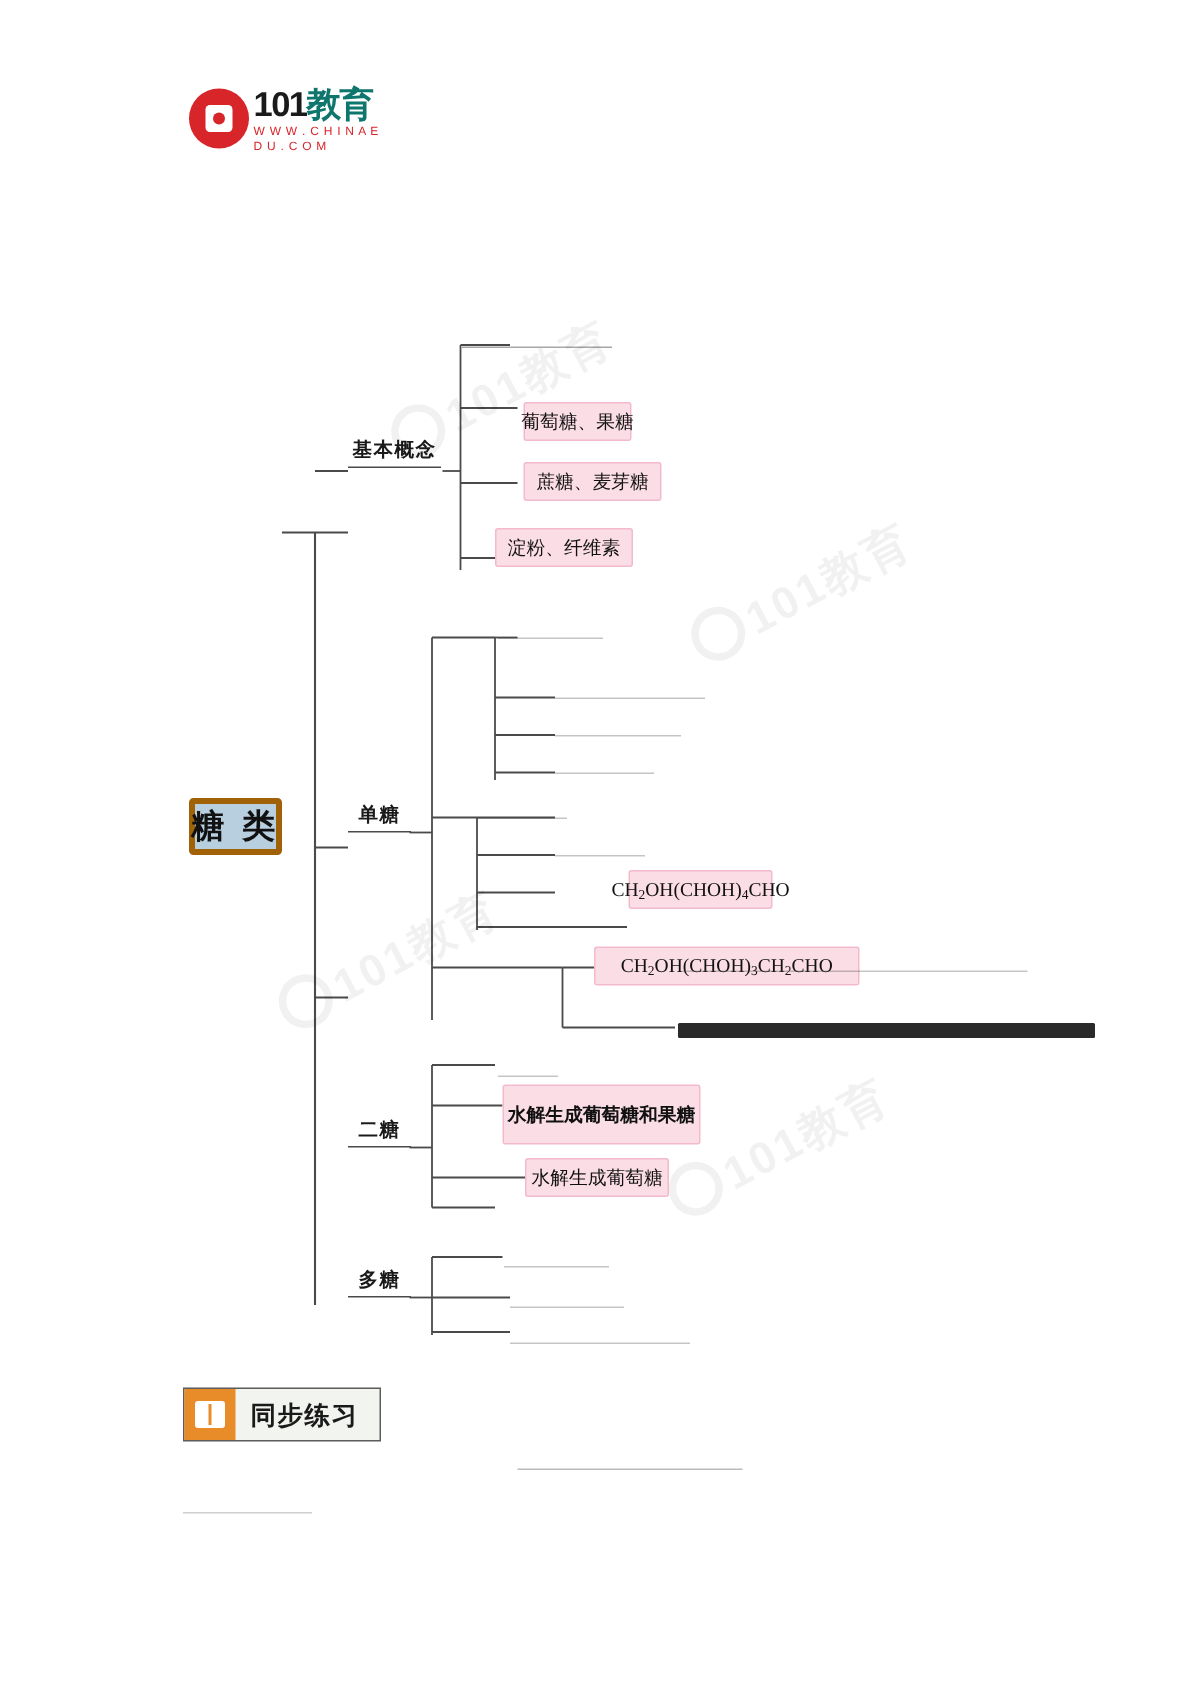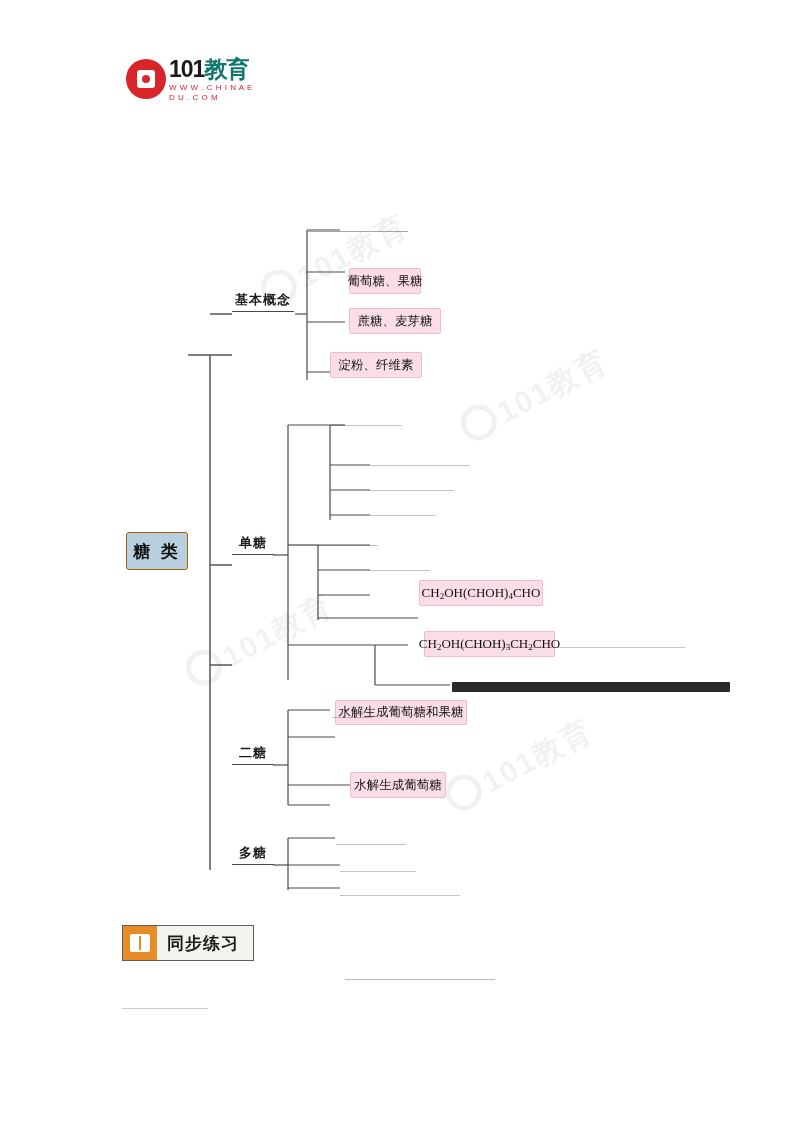--- a/index.html
+++ b/index.html
@@ -166,23 +166,23 @@
     box-sizing: border-box;
     display: flex;
     align-items: center;
     justify-content: center;
     white-space: nowrap;
     font-size: 12px;
     color: #1a1a1a;
   }
   .node-root {
     background: #b8cfe0;
-    border: 1px solid #a16207;
+    border: 4px solid #a16207;
     border-radius: 3px;
-    font-size: 17px;
+    font-size: 22px;
     font-weight: bold;
     letter-spacing: 3px;
     color: #111;
     text-align: center;
   }
   .node-cat {
     background: transparent;
     border-bottom: 1.5px solid #4a4a4a;
     font-size: 13px;
     font-weight: bold;
@@ -349,27 +349,27 @@
     <div class="node node-root" style="left:126px; top:332px; width:62px; height:38px;">糖 类</div>
 
     <div class="node node-cat" style="left:232px; top:88px; width:62px; height:24px;">基本概念</div>
     <div class="node node-cat" style="left:232px; top:331px; width:42px; height:24px;">单糖</div>
     <div class="node node-cat" style="left:232px; top:541px; width:42px; height:24px;">二糖</div>
     <div class="node node-cat" style="left:232px; top:641px; width:42px; height:24px;">多糖</div>
 
     <div class="node node-pink" style="left:349px; top:68px; width:72px; height:26px;">葡萄糖、果糖</div>
     <div class="node node-pink" style="left:349px; top:108px; width:92px; height:26px;">蔗糖、麦芽糖</div>
     <div class="node node-pink" style="left:330px; top:152px; width:92px; height:26px;">淀粉、纤维素</div>
-    <div class="node node-pink" style="left:335px; top:500px; width:132px; height:25px;">水解生成葡萄糖和果糖</div>
+    <div class="node node-pink" style="left:335px; top:523px; width:132px; height:40px;font-weight:bold;">水解生成葡萄糖和果糖</div>
     <div class="node node-pink" style="left:350px; top:572px; width:96px; height:26px;">水解生成葡萄糖</div>
 
-    <div class="node node-formula" style="left:419px; top:380px; width:124px; height:26px;">
+    <div class="node node-formula" style="left:419px; top:380px; width:96px; height:26px;">
       <span>CH<sub>2</sub>OH(CHOH)<sub>4</sub>CHO</span>
     </div>
-    <div class="node node-formula" style="left:424px; top:431px; width:131px; height:26px;">
+    <div class="node node-formula" style="left:396px; top:431px; width:177px; height:26px;">
       <span>CH<sub>2</sub>OH(CHOH)<sub>3</sub>CH<sub>2</sub>CHO</span>
     </div>
 
     <div class="node node-faint" style="left:308px; top:12px; width:100px; height:20px;"></div>
     <div class="node node-faint2" style="left:332px; top:206px; width:70px; height:20px;"></div>
     <div class="node node-faint2" style="left:370px; top:248px; width:100px; height:18px;"></div>
     <div class="node node-faint2" style="left:370px; top:273px; width:84px; height:18px;"></div>
     <div class="node node-faint2" style="left:370px; top:298px; width:66px; height:18px;"></div>
     <div class="node node-faint2" style="left:318px; top:328px; width:60px; height:18px;"></div>
     <div class="node node-faint2" style="left:370px; top:353px; width:60px; height:18px;"></div>

